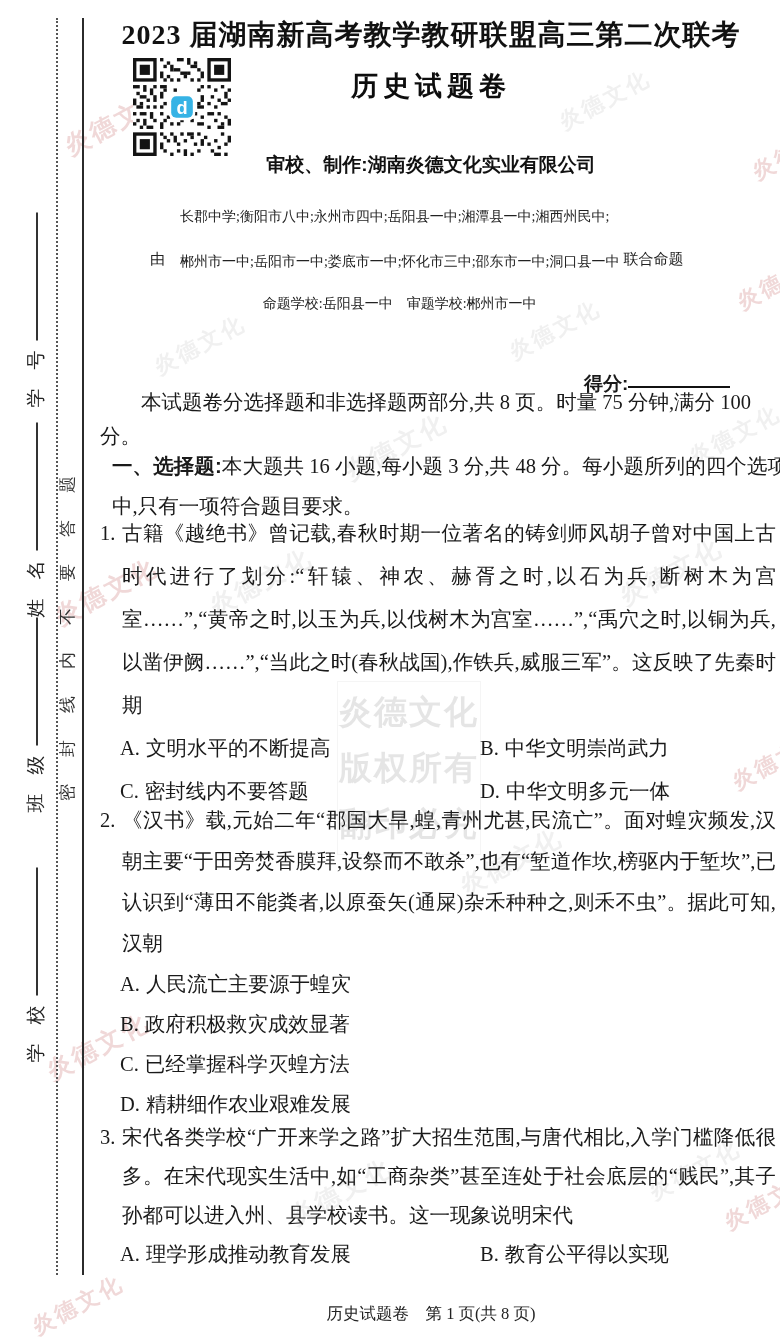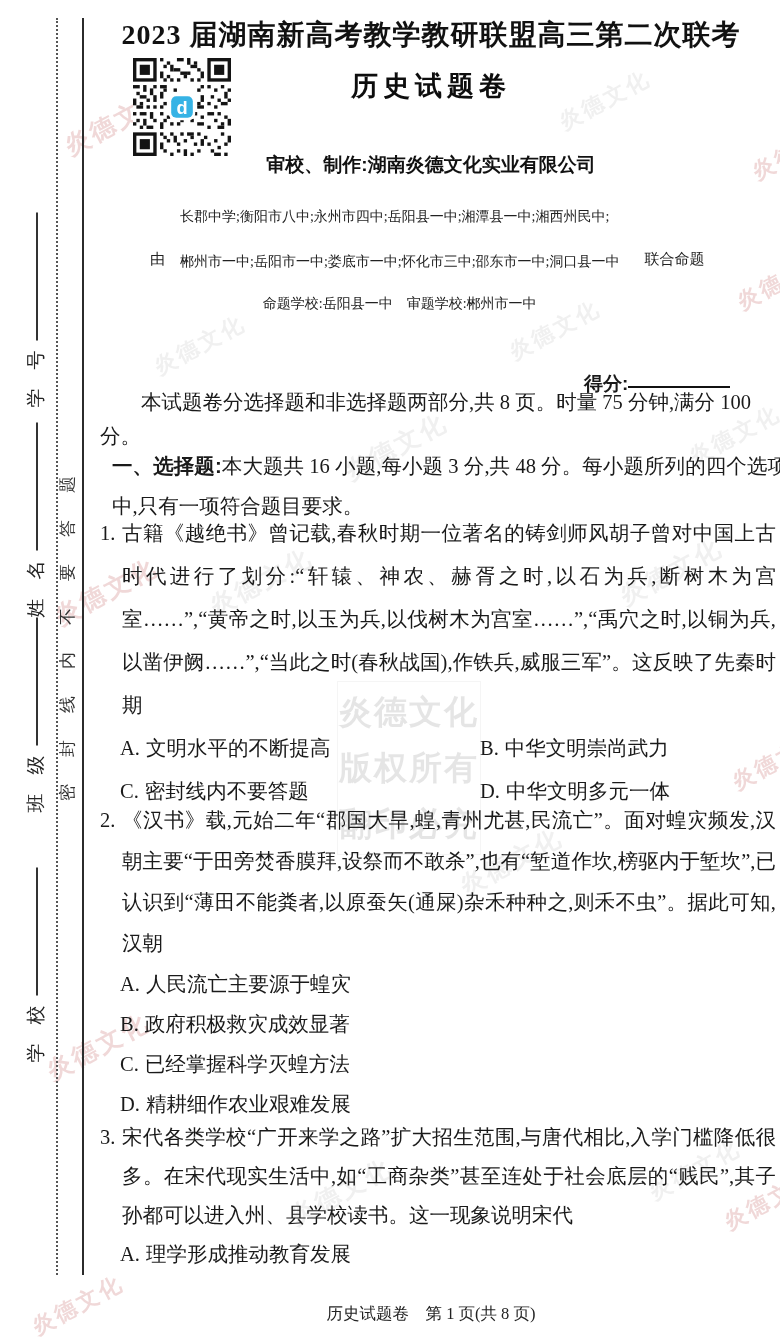--- a/index.html
+++ b/index.html
@@ -28,21 +28,21 @@
   .subject-title{top:68px;left:82px;width:698px;text-align:center;font-weight:900;font-size:27px;letter-spacing:5px;color:#0d0d0d;}
   .producer{top:152px;left:82px;width:698px;text-align:center;font-weight:bold;font-size:19px;color:#111;}
 
   
   .commission{top:194px;left:150px;width:610px;font-size:14px;color:#222;}
   .comm-row{display:flex;align-items:center;}
   .comm-prefix{width:30px;font-size:15px;flex:none;}
   .school-lines{flex:none;}
   .school-line{line-height:45px;white-space:nowrap;}
   .setter-line{text-align:center;line-height:40px;}
-  .comm-suffix{margin-left:25px;white-space:nowrap;font-size:15px;flex:none;}
+  .comm-suffix{margin-left:4px;white-space:nowrap;font-size:15px;flex:none;}
 
   
   .score-line{top:371px;left:584px;font-weight:bold;font-size:19px;}
   .score-blank{display:inline-block;width:102px;height:2px;border-bottom:2px solid #111;vertical-align:2px;}
   .paper-info{top:385px;left:100px;width:676px;font-size:20.5px;line-height:34px;text-indent:2em;}
   .section-head{top:446px;left:112px;width:676px;font-size:20.5px;line-height:40px;text-align:justify;}
   .section-head b{font-family:"Liberation Sans","DejaVu Sans",sans-serif;font-weight:bold;}
 
   
   .question{left:100px;width:676px;font-size:20.5px;text-align:justify;position:absolute;}
@@ -317,17 +317,18 @@
 </div>
 
 <div class="question" id="q3">
   <div class="q-body">
     <span class="q-num">3.</span>
     <span>宋代各类学校“广开来学之路”扩大招生范围,与唐代相比,入学门槛降低很多。在宋代现实生活中,如“工商杂类”甚至连处于社会底层的“贱民”,其子孙都可以进入州、县学校读书。这一现象说明宋代</span>
   </div>
   <div class="opt-rows">
     <div class="opt-row">
       <span class="opt col1"><span class="opt-label">A.</span><span>理学形成推动教育发展</span></span>
+      <span class="opt"><span class="opt-label">B.</span><span>教育公平得以实现</span></span>
     </div>
   </div>
 </div>
 
 <div class="abs page-footer">历史试题卷　第 1 页(共 8 页)</div>
 
 </body></html>

